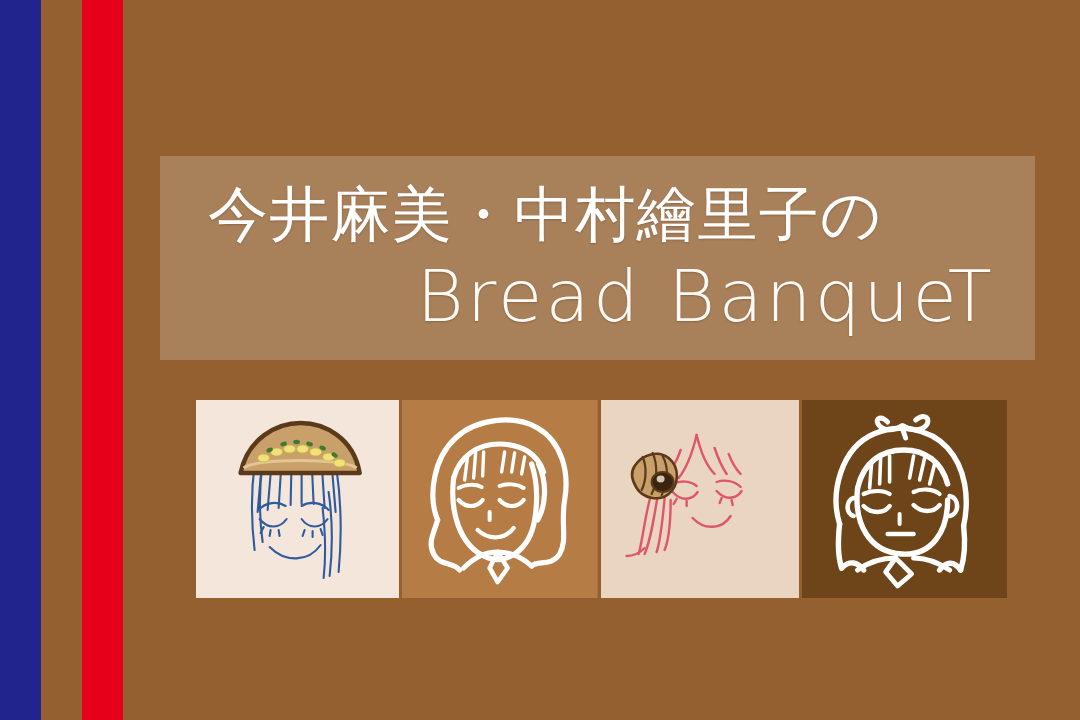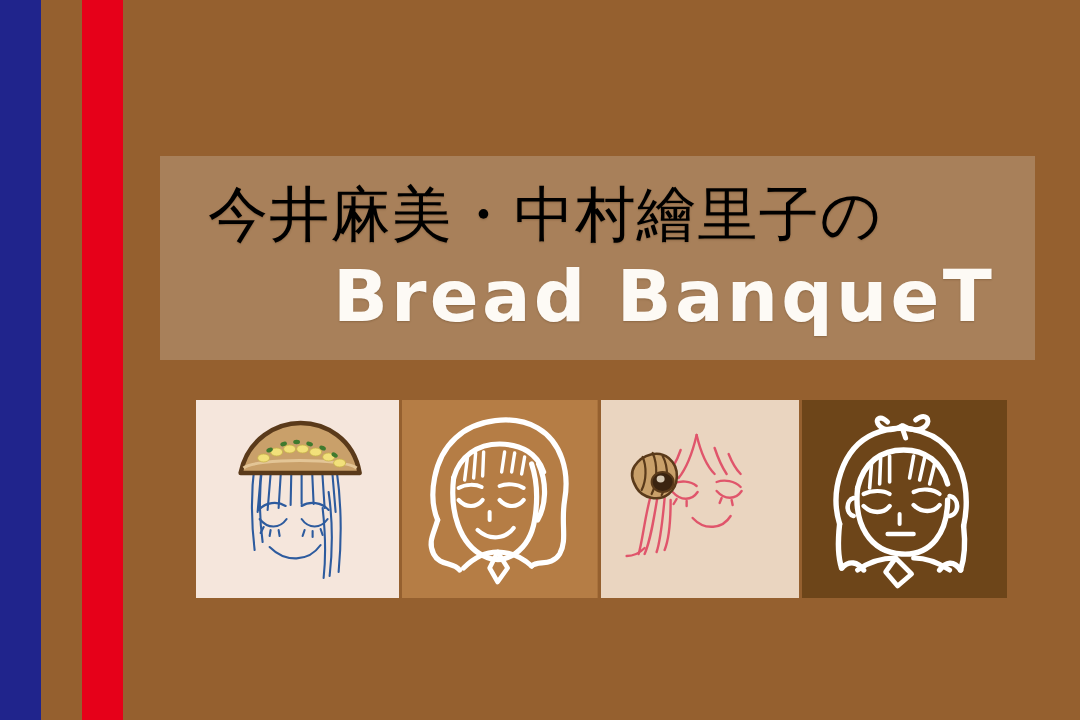--- a/index.html
+++ b/index.html
@@ -101,22 +101,22 @@
 </style>
 </head>
 <body>
 
 <div id="poster" style="background: rgb(149, 96, 47);">
 
   <div class="stripe stripe-blue" style="background: rgb(32, 36, 140); left: 0px; width: 41px;"></div>
   <div class="stripe stripe-red" style="background: rgb(230, 0, 25); left: 82px; width: 41px;"></div>
 
   <div id="title-banner" style="background: rgb(168, 128, 90);">
-    <div class="title-line" id="title-jp" style="color: #000000;">今井麻美・中村繪里子の</div>
-    <div class="title-line" id="title-en" style="color: rgb(253, 250, 245); font-weight: bold;">Bread BanqueT</div>
+    <div class="title-line" id="title-jp" style="color: #ffffff;">今井麻美・中村繪里子の</div>
+    <div class="title-line" id="title-en" style="color: rgb(253, 250, 245);">Bread BanqueT</div>
   </div>
 
   <div id="portrait-strip">
 
     <div class="portrait-panel" id="panel-0">
       <svg viewBox="0 0 204 198" preserveAspectRatio="xMidYMid slice">
         <rect x="0" y="0" width="204" height="198" fill="#f5e6dc"></rect>
         <g fill="none" stroke="#2d5b9e" stroke-width="2.1" stroke-linecap="round">
 
           <path d="M59 64 C55 95 56 125 59 150"></path>

